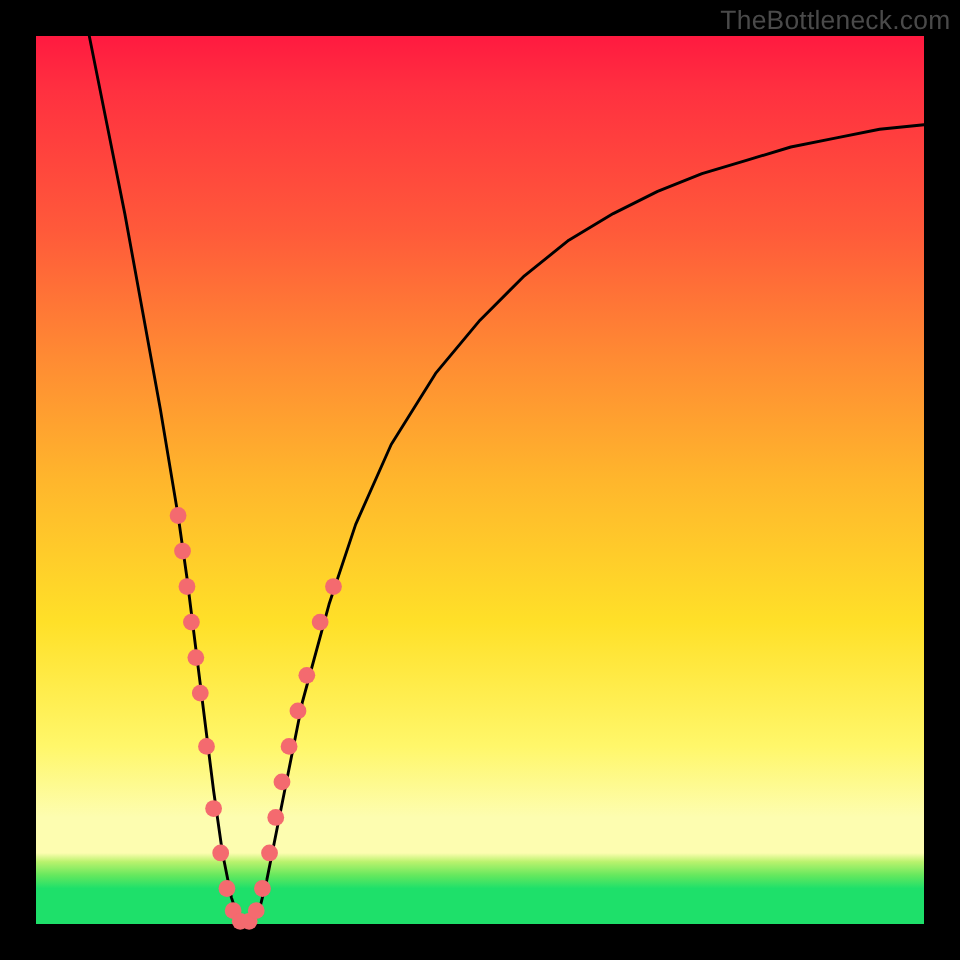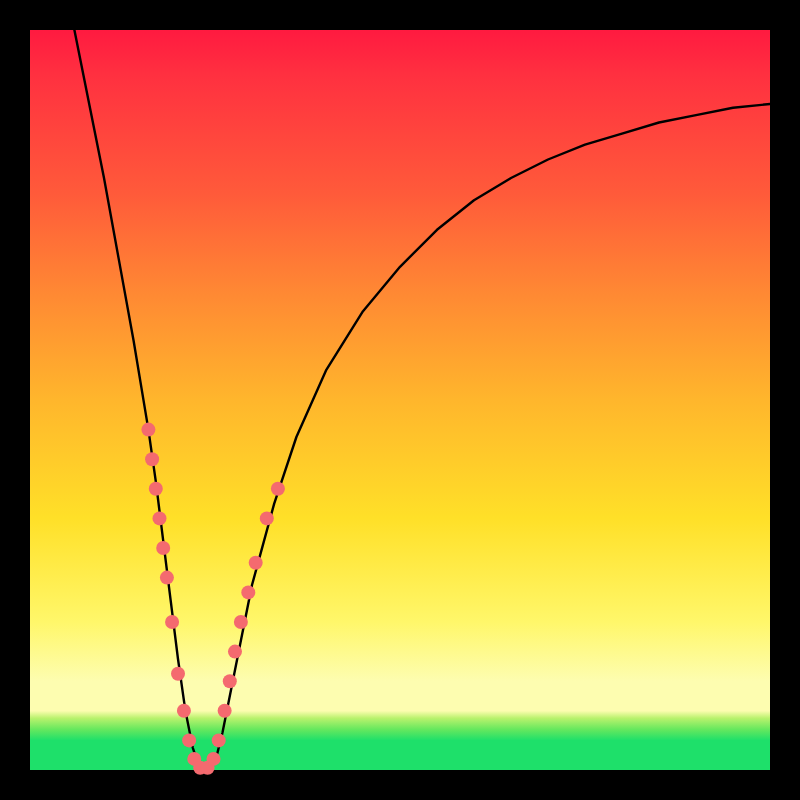--- a/index.html
+++ b/index.html
@@ -90,13 +90,14 @@
           <circle cx="199.80" cy="651.20" r="7" fill="#f46a6f"></circle>
           <circle cx="204.98" cy="621.60" r="7" fill="#f46a6f"></circle>
           <circle cx="210.90" cy="592.00" r="7" fill="#f46a6f"></circle>
           <circle cx="218.30" cy="562.40" r="7" fill="#f46a6f"></circle>
           <circle cx="225.70" cy="532.80" r="7" fill="#f46a6f"></circle>
           <circle cx="236.80" cy="488.40" r="7" fill="#f46a6f"></circle>
           <circle cx="247.90" cy="458.80" r="7" fill="#f46a6f"></circle>
         </g>
     </svg>
   </div>
+  <div class="watermark">TheBottleneck.com</div>
 </div>
 
 </body></html>

